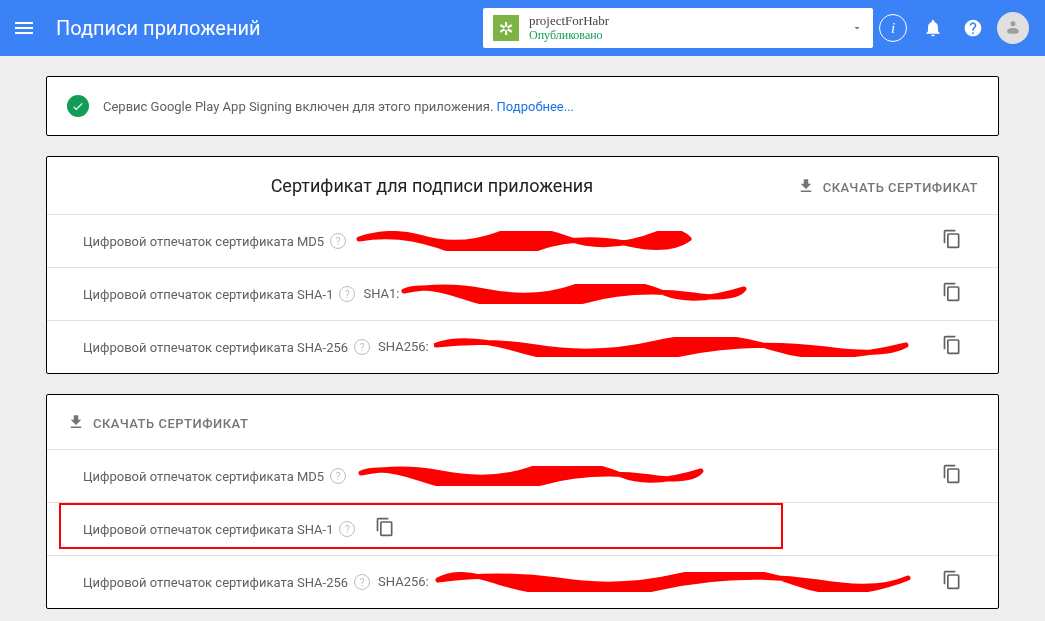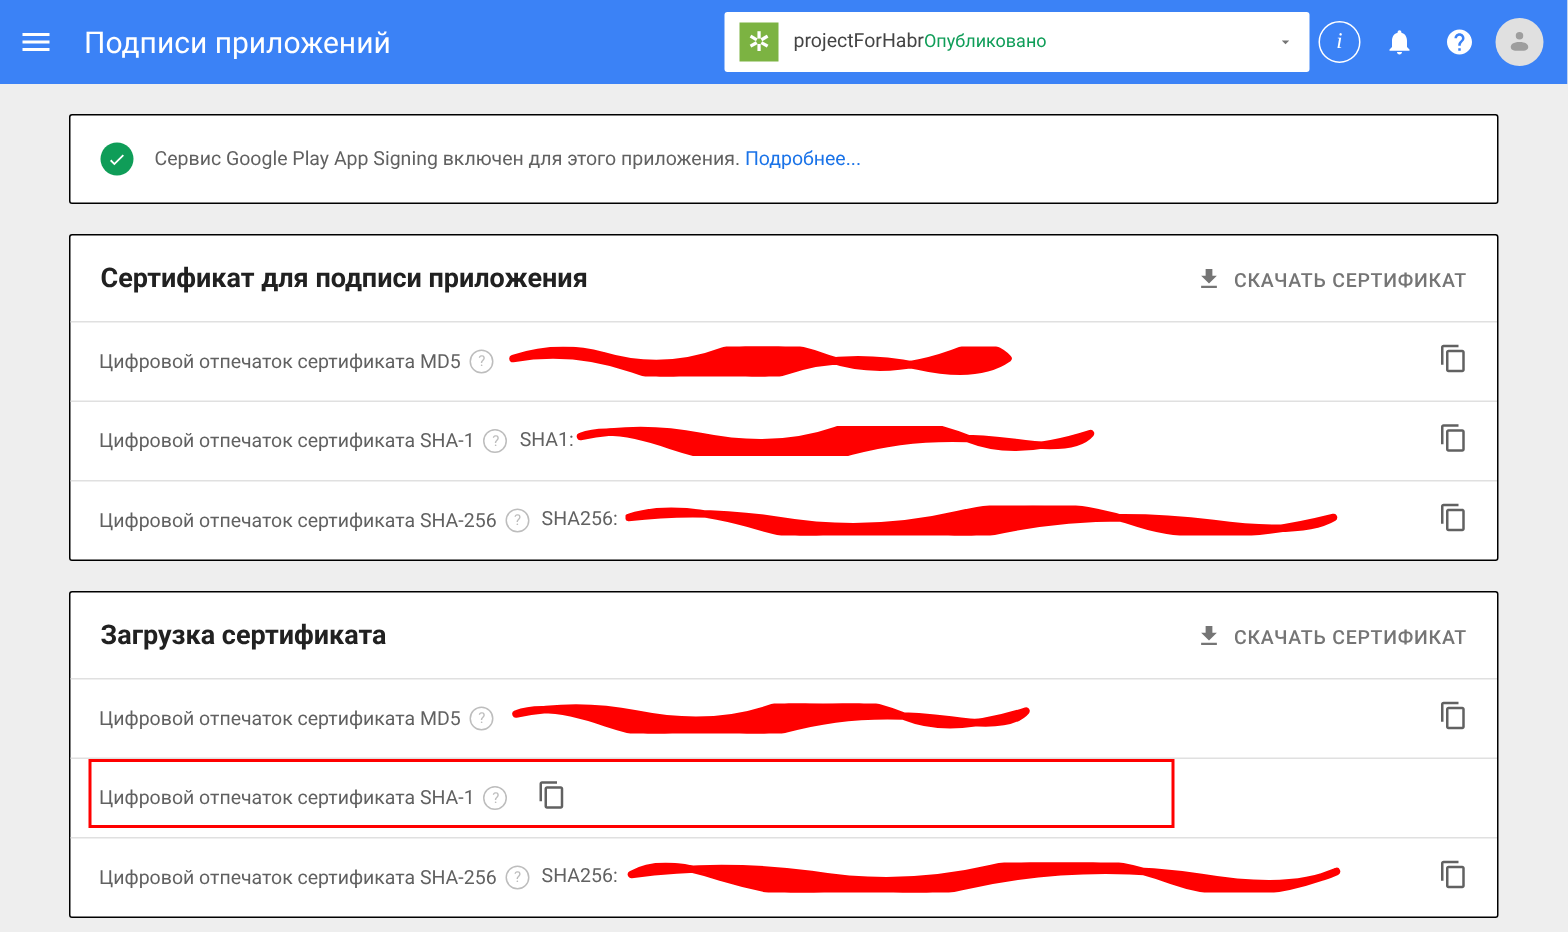--- a/index.html
+++ b/index.html
@@ -24,21 +24,21 @@
   padding: 0 10px;
   border-radius: 2px;
   min-width: 390px;
   cursor: pointer;
 }
 .project-icon {
   width: 26px; height: 26px; background: #7cb342;
   display: flex; align-items: center; justify-content: center;
   color: #fff; font-size: 18px; margin-right: 10px;
 }
-.project-text { display: flex; flex-direction: row; line-height: 1.15; }
+.project-text { display: flex; flex-direction: column; line-height: 1.15; font-family: Liberation Serif, serif; }
 .project-name { color: #444; font-size: 13px; }
 .project-status { color: #0f9d58; font-size: 12px; }
 .chip-grow { flex: 1; }
 .chip-arrow { color: #757575; }
 .header-icon { width: 40px; height: 40px; display: flex; align-items: center; justify-content: center; cursor: pointer; }
 .header-icon svg { fill: #fff; }
 .info-circle { 
   width: 28px; height: 28px; border: 1.5px solid #fff; border-radius: 50%;
   display: flex; align-items: center; justify-content: center;
   font-family: serif; font-style: italic; font-size: 15px;
@@ -53,30 +53,30 @@
   border-radius: 2px;
   margin-bottom: 20px;
 }
 .notice { padding: 18px 20px; display: flex; align-items: center; gap: 14px; }
 .check-circle { width: 22px; height: 22px; background: #0f9d58; border-radius: 50%; display:flex;align-items:center;justify-content:center;}
 .check-circle svg { fill: #fff; width: 14px; height: 14px; }
 .notice-text { color: #616161; font-size: 13px; }
 .notice-link { color: #1a73e8; cursor: pointer; }
 
 .section-head { padding: 18px 20px; display: flex; align-items: center; }
-.section-head h2 { font-size: 18px; font-weight: 700; color: #212121; flex: 1; }
+.section-head h2 { font-size: 18px; font-weight: 400; color: #212121; flex: 1; text-align: center; }
 .download-btn { 
   display: flex; align-items: flex-end; gap: 8px; color: #757575;
   font-size: 13px; font-weight: 500; letter-spacing: .5px; cursor: pointer;
 }
 .download-btn svg { fill: #757575; width: 18px; height: 18px; }
 
 .row {
   border-top: 1px solid #e0e0e0;
-  padding: 14px 19px;
+  padding: 14px 36px;
   display: flex;
   align-items: center;
   position: relative;
 }
 .row-label { color: #616161; font-size: 13px; margin-right: 6px; white-space: nowrap; }
 .help-icon { 
   width: 16px; height: 16px; border: 1.3px solid #bdbdbd; border-radius: 50%; color: #bdbdbd;
   display: inline-flex; align-items: center; justify-content: center; font-size: 10px;
   margin-right: 8px; cursor: pointer;
 }
@@ -202,21 +202,20 @@
           </svg>
       </div>
       <div class="copy-btn"><svg viewBox="0 0 24 24">
             <path d="M16 1H4c-1.1 0-2 .9-2 2v14h2V3h12V1zm3 4H8c-1.1 0-2 .9-2 2v14c0 1.1.9 2 2 2h11c1.1 0 2-.9 2-2V7c0-1.1-.9-2-2-2zm0 16H8V7h11v14z"></path>
           </svg></div>
     </div>
   </div>
 
   <div class="card" style="position:relative;">
     <div class="section-head">
-      <h2>Загрузка сертификата</h2>
       <div class="download-btn">
         <svg viewBox="0 0 24 24">
             <path d="M19 9h-4V3H9v6H5l7 7 7-7zM5 18v2h14v-2H5z"></path>
           </svg>
         <span>СКАЧАТЬ СЕРТИФИКАТ</span>
       </div>
     </div>
 
     <div class="row">
       <span class="row-label">Цифровой отпечаток сертификата MD5</span>

